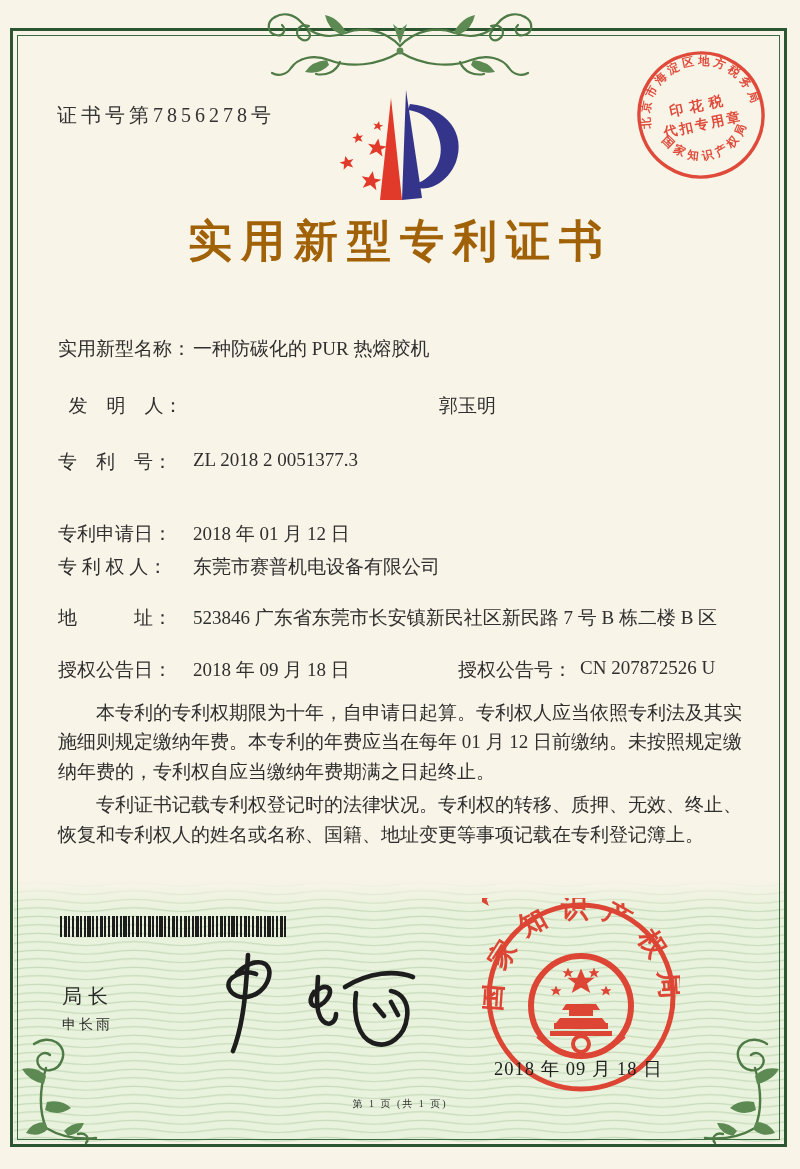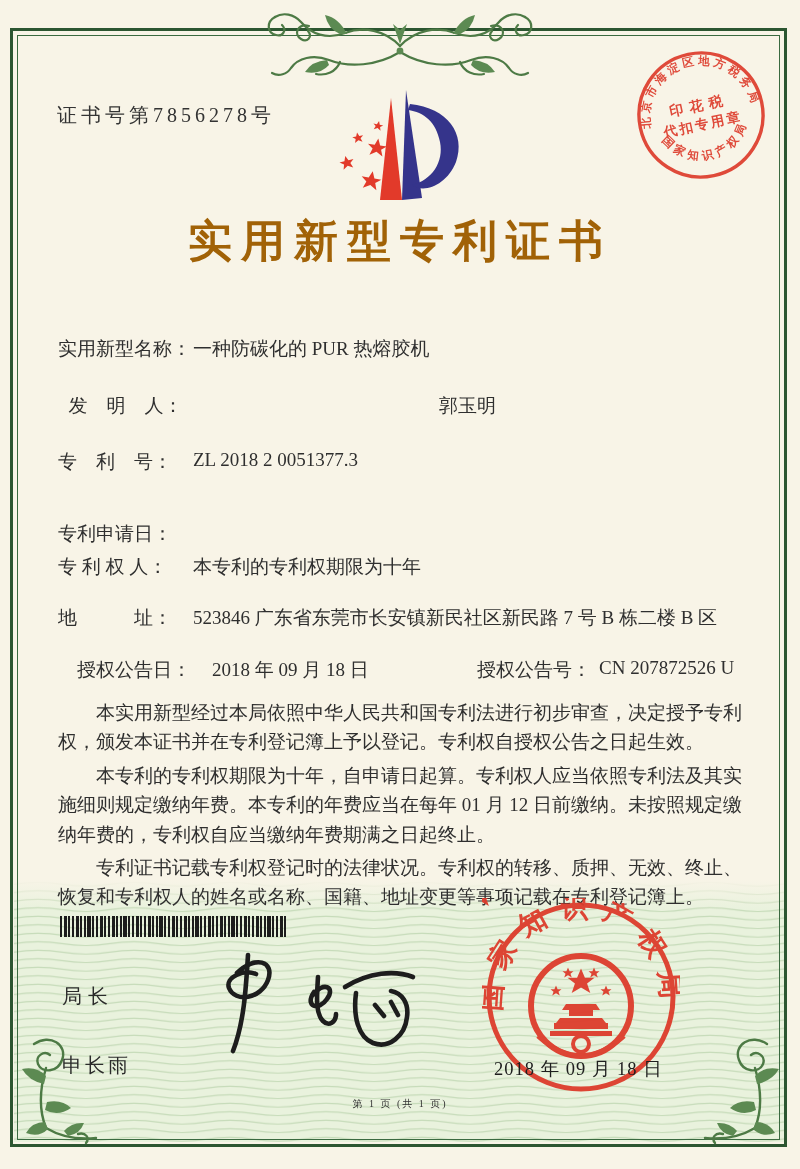--- a/index.html
+++ b/index.html
@@ -43,40 +43,40 @@
   }
   
   .field{
     left:58px;width:684px;font-size:19px;z-index:3;display:flex;
     color:#2f2f2f;
   }
   .field .lab{flex:none;width:135px;}
   .field .val{flex:1;}
   .f1{top:336px;} .f2{top:393px;text-align:center;} .f3{top:449px;}
   .f4{top:485px;margin-top:36px;} .f5{top:554px;} .f6{top:605px;}
-  .f7{top:657px;margin-left:19px;}
+  .f7{top:657px;}
   .f6 .val{max-width:552px;line-height:26px;}
   .f7-right{position:absolute;left:400px;top:0;display:flex;width:300px;}
   .f7-right .lab{width:122px;}
   
   .body-text{
     left:58px;top:698px;width:684px;z-index:3;
     font-size:19px;line-height:29.4px;text-align:justify;color:#2f2f2f;
   }
   .body-text p{margin:0 0 4px 0;text-indent:2em;}
   
   .barcode{
     left:60px;top:916px;width:226px;height:21px;z-index:3;
     background-image:
       repeating-linear-gradient(90deg,#1c1c1c 0 2px,transparent 2px 4px),
       repeating-linear-gradient(90deg,#1c1c1c 0 1px,transparent 1px 6px),
       repeating-linear-gradient(90deg,#1c1c1c 0 1px,transparent 1px 9px);
   }
   .director-title{left:62px;top:983px;font-size:20px;z-index:3;letter-spacing:6px;}
-  .director-name{left:62px;top:1016px;font-size:20px;z-index:3;letter-spacing:3px;margin-top:36px;}
+  .director-name{left:62px;top:1016px;font-size:14px;z-index:3;letter-spacing:3px;}
   .signature{left:195px;top:943px;z-index:3;}
   .seal{left:482px;top:898px;z-index:3;opacity:.95;}
   .seal-date{left:494px;top:1056px;font-size:18.5px;z-index:4;color:#1e1e1e;letter-spacing:1px;}
   .footer{
     left:0;top:1097px;width:100%;text-align:center;
     font-size:10px;z-index:3;color:#333;letter-spacing:2px;
   }
   .ornament{z-index:6;pointer-events:none;}
   .orn-top{left:255px;top:4px;}
   .orn-bl{left:16px;top:1030px;}
@@ -192,40 +192,40 @@
 <div class="abs field f2">
   <span class="lab">发　明　人：</span>
   <span class="val">郭玉明</span>
 </div>
 <div class="abs field f3">
   <span class="lab">专　利　号：</span>
   <span class="val">ZL 2018 2 0051377.3</span>
 </div>
 <div class="abs field f4">
   <span class="lab">专利申请日：</span>
+  <span class="val">2018 年 01 月 12 日</span>
 </div>
 <div class="abs field f5">
   <span class="lab">专 利 权 人：</span>
-  <span class="val">本专利的专利权期限为十年</span>
+  <span class="val">东莞市赛普机电设备有限公司</span>
 </div>
 <div class="abs field f6">
   <span class="lab">地　　　址：</span>
   <span class="val">523846 广东省东莞市长安镇新民社区新民路 7 号 B 栋二楼 B 区</span>
 </div>
 <div class="abs field f7">
   <span class="lab">授权公告日：</span>
   <span class="val">2018 年 09 月 18 日</span>
   <span class="f7-right">
     <span class="lab">授权公告号：</span>
     <span class="val">CN 207872526 U</span>
   </span>
 </div>
 
 <div class="abs body-text">
-  <p>本实用新型经过本局依照中华人民共和国专利法进行初步审查，决定授予专利权，颁发本证书并在专利登记簿上予以登记。专利权自授权公告之日起生效。</p>
   <p>本专利的专利权期限为十年，自申请日起算。专利权人应当依照专利法及其实施细则规定缴纳年费。本专利的年费应当在每年 01 月 12 日前缴纳。未按照规定缴纳年费的，专利权自应当缴纳年费期满之日起终止。</p>
   <p>专利证书记载专利权登记时的法律状况。专利权的转移、质押、无效、终止、恢复和专利权人的姓名或名称、国籍、地址变更等事项记载在专利登记簿上。</p>
 </div>
 
 <div class="abs barcode"></div>
 
 <div class="abs director-title">局长</div>
 <div class="abs director-name">申长雨</div>
 
 <svg class="abs signature" width="232" height="118" viewBox="0 0 232 118">

